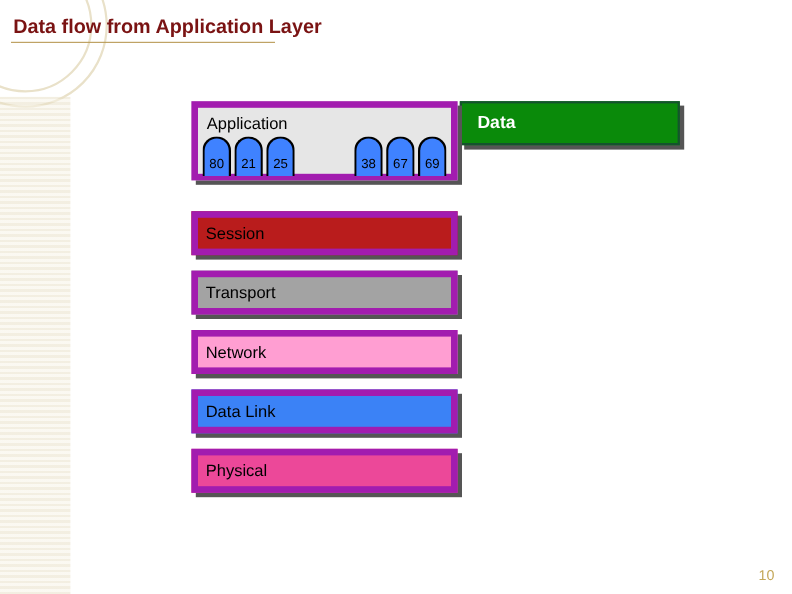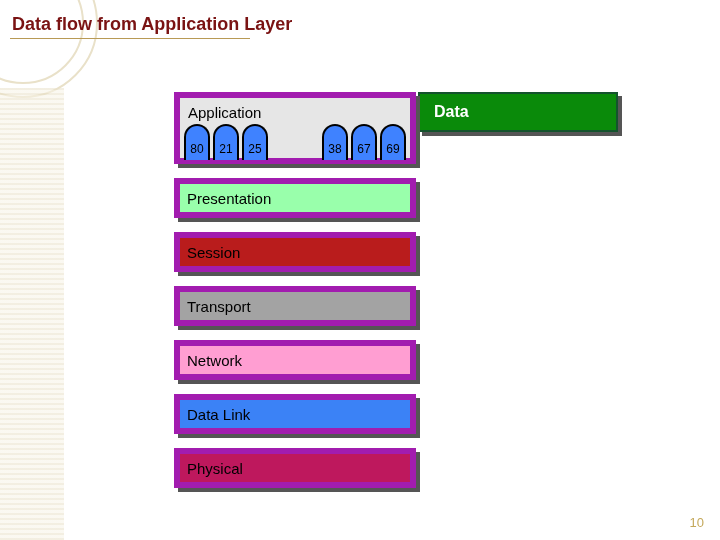--- a/index.html
+++ b/index.html
@@ -94,21 +94,21 @@
     color: #000;
   }
 
   .application-top { height: 72px; } 
   .application-top .box { background: #e6e6e6; }
   .presentation .box { background: #99ffab; }
   .session      .box { background: #b91c1c; }
   .transport    .box { background: #a3a3a3; }
   .network      .box { background: #ff9ed2; }
   .datalink     .box { background: #3b82f6; }
-  .physical     .box { background: #be185d; }
+  .physical     .box { background: #ec4899; }
 
   .gap { height: 14px; }
 
   .app-label {
     position: absolute;
     top: 6px;
     left: 8px;
     font-size: 15px;
   }
   .arches {
@@ -211,26 +211,20 @@
           <div class="arch">
               <span>69</span>
             </div>
         </div>
       </div>
     </div>
   </div>
 
   <div class="gap"></div>
 
-  <div class="layer presentation">
-    <div class="shadow"></div>
-    <div class="box">
-        <span>Presentation</span>
-      </div>
-  </div>
   <div class="gap"></div>
 
   <div class="layer session">
     <div class="shadow"></div>
     <div class="box">
         <span>Session</span>
       </div>
   </div>
   <div class="gap"></div>
 

